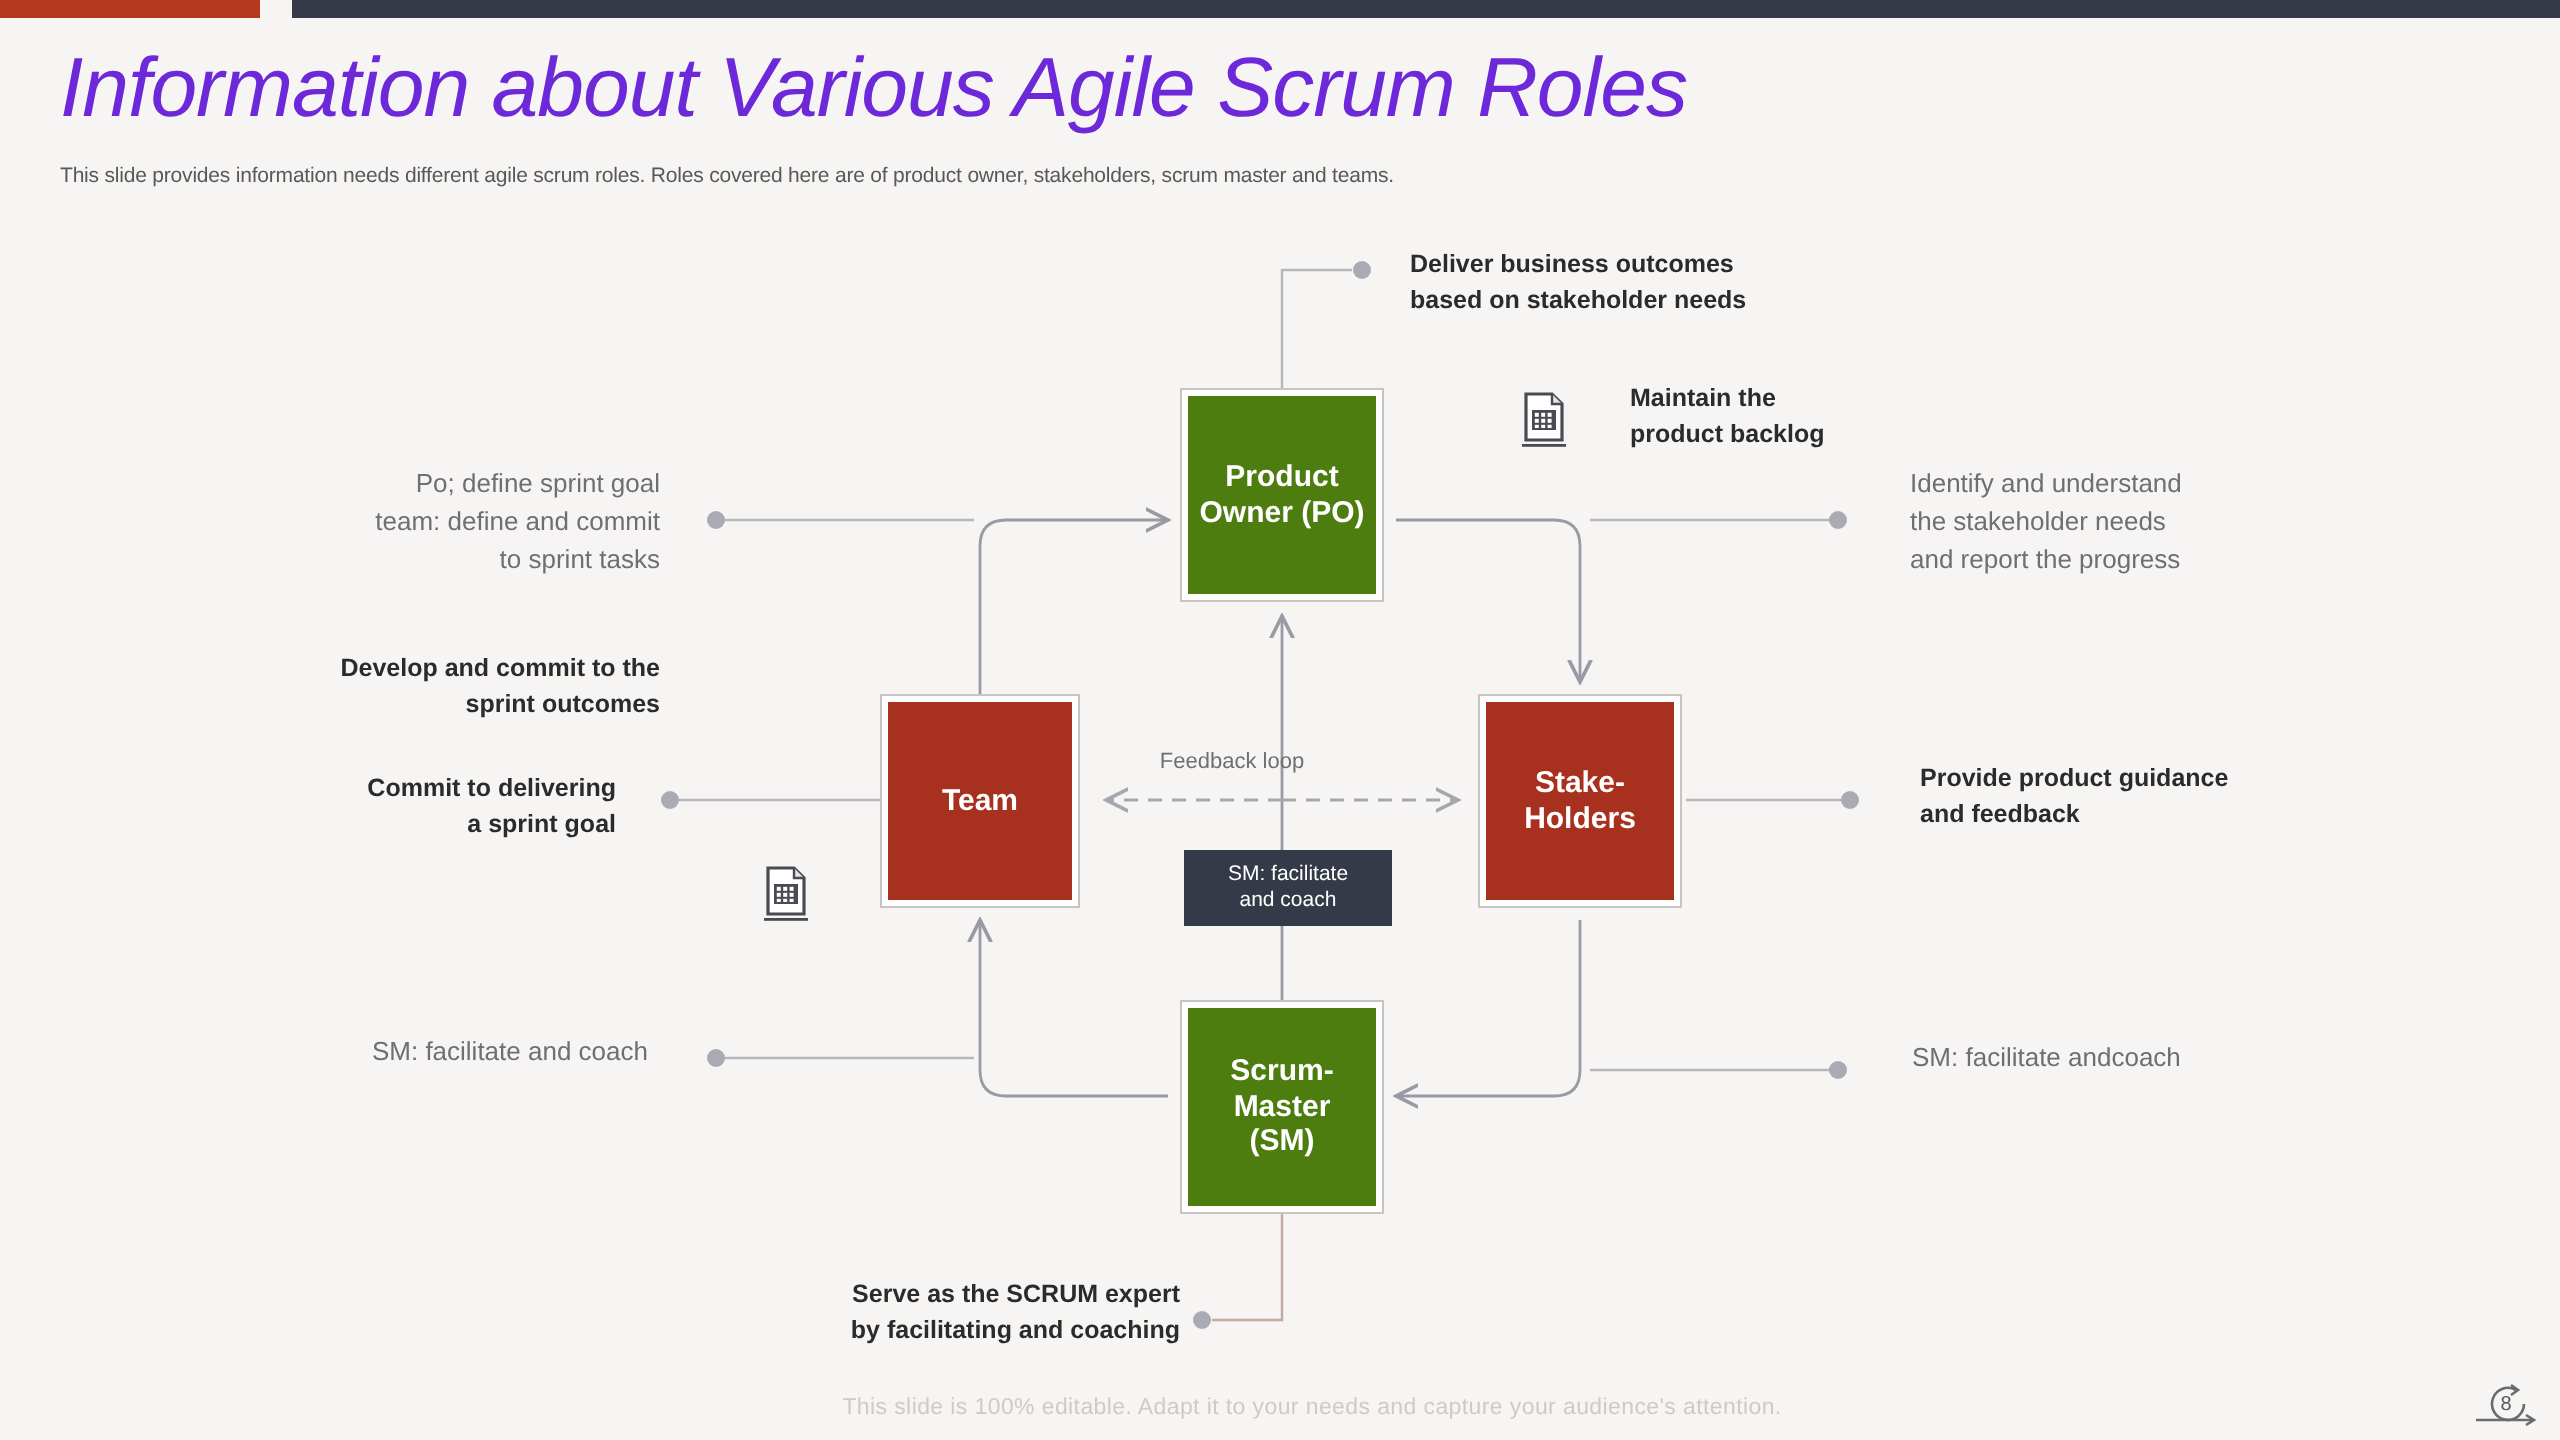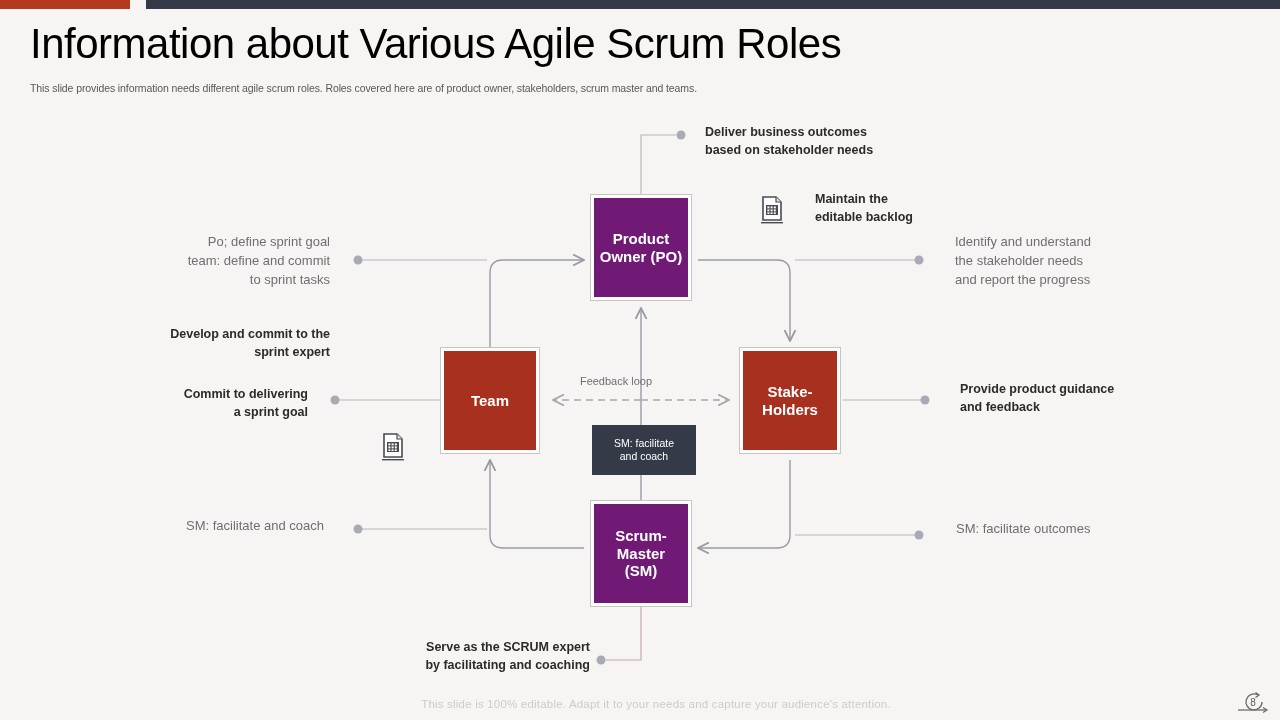--- a/index.html
+++ b/index.html
@@ -10,55 +10,56 @@
     overflow:hidden;position:relative;
   }
   
   #top-bar{position:absolute;left:0;top:0;width:1280px;height:9px;background:#343a47;}
   #top-bar-red{position:absolute;left:0;top:0;width:130px;height:9px;background:#b5391f;}
   #top-bar-gap{position:absolute;left:130px;top:0;width:16px;height:9px;background:#f7f5f3;}
 
   
   #page-title{
     position:absolute;left:30px;top:20px;
-    font-size:42px;font-weight:300;color:#000000;
+    font-size:42px;font-weight:300;color:#6d28d9;
     letter-spacing:-0.5px;white-space:nowrap;
     font-family:"Liberation Sans", sans-serif;
+    font-style:italic;
   }
   #page-subtitle{
     position:absolute;left:30px;top:82px;
     font-size:10.5px;color:#585858;letter-spacing:-0.1px;white-space:nowrap;
   }
 
   
   #diagram{position:absolute;left:0;top:105px;width:1280px;height:580px;}
   #wires{position:absolute;left:0;top:0;width:1280px;height:580px;}
 
   
   .role-box{
     position:absolute;box-sizing:border-box;
     display:flex;align-items:center;justify-content:center;
     text-align:center;color:#ffffff;font-weight:bold;font-size:15px;line-height:1.18;
     border:3px solid #ffffff;
     box-shadow:0 0 0 1px #c9c4c0;
   }
-  .role-dark{background:#701a75;}
+  .role-dark{background:#4d7c0f;}
   .role-red{background:#a8301e;}
   #box-po{left:591px;top:90px;width:100px;height:105px;}
   #box-team{left:441px;top:243px;width:98px;height:105px;}
   #box-stake{left:740px;top:243px;width:100px;height:105px;}
   #box-sm{left:591px;top:396px;width:100px;height:105px;}
 
   
   #feedback-label{
     position:absolute;left:561px;top:270px;width:110px;
     font-size:11px;color:#6e6e73;text-align:center;
   }
   #sm-note{
-    position:absolute;left:592px;top:320px;width:104px;height:50px;
+    position:absolute;left:592px;top:320px;width:104px;height:38px;
     background:#343a47;color:#fff;font-size:10.5px;line-height:1.25;
     display:flex;align-items:center;justify-content:center;text-align:center;
     padding:0 4px;box-sizing:border-box;
   }
 
   
   .callout{position:absolute;font-size:12px;line-height:1.45;}
   .callout.bold{font-weight:bold;color:#2b2b2b;font-size:12.5px;}
   .callout.muted{color:#6e6e73;font-size:13px;}
   .c-right{text-align:right;}
@@ -209,37 +210,37 @@
         <rect x="15.6" y="19.4" width="2" height="1.6"></rect>
         <rect x="18.8" y="19.4" width="2" height="1.6"></rect>
     </g>
     <rect x="6" y="29" width="22" height="1.4" fill="#4a4a52"></rect>
   </svg>
 
   <div class="callout bold c-left" id="co-deliver" style="white-space:pre-line">Deliver business outcomes
 based on stakeholder needs</div>
 
   <div class="callout bold c-left" id="co-maintain" style="white-space:pre-line">Maintain the
-editable backlog</div>
+product backlog</div>
 
   <div class="callout muted c-left" id="co-identify" style="white-space:pre-line">Identify and understand
 the stakeholder needs
 and report the progress</div>
 
   <div class="callout bold c-left" id="co-guidance" style="white-space:pre-line">Provide product guidance
 and feedback</div>
 
-  <div class="callout muted c-left" id="co-smright" style="white-space:pre-line">SM: facilitate outcomes</div>
+  <div class="callout muted c-left" id="co-smright" style="white-space:pre-line">SM: facilitate andcoach</div>
 
   <div class="callout muted c-right" id="co-po-team" style="white-space:pre-line">Po; define sprint goal
 team: define and commit
 to sprint tasks</div>
 
   <div class="callout bold c-right" id="co-develop" style="white-space:pre-line">Develop and commit to the
-sprint expert</div>
+sprint outcomes</div>
 
   <div class="callout bold c-right" id="co-commit" style="white-space:pre-line">Commit to delivering
 a sprint goal</div>
 
   <div class="callout muted c-right" id="co-smleft" style="white-space:pre-line">SM: facilitate and coach</div>
 
   <div class="callout bold c-right" id="co-serve" style="white-space:pre-line">Serve as the SCRUM expert
 by facilitating and coaching</div>
 </div>
 

